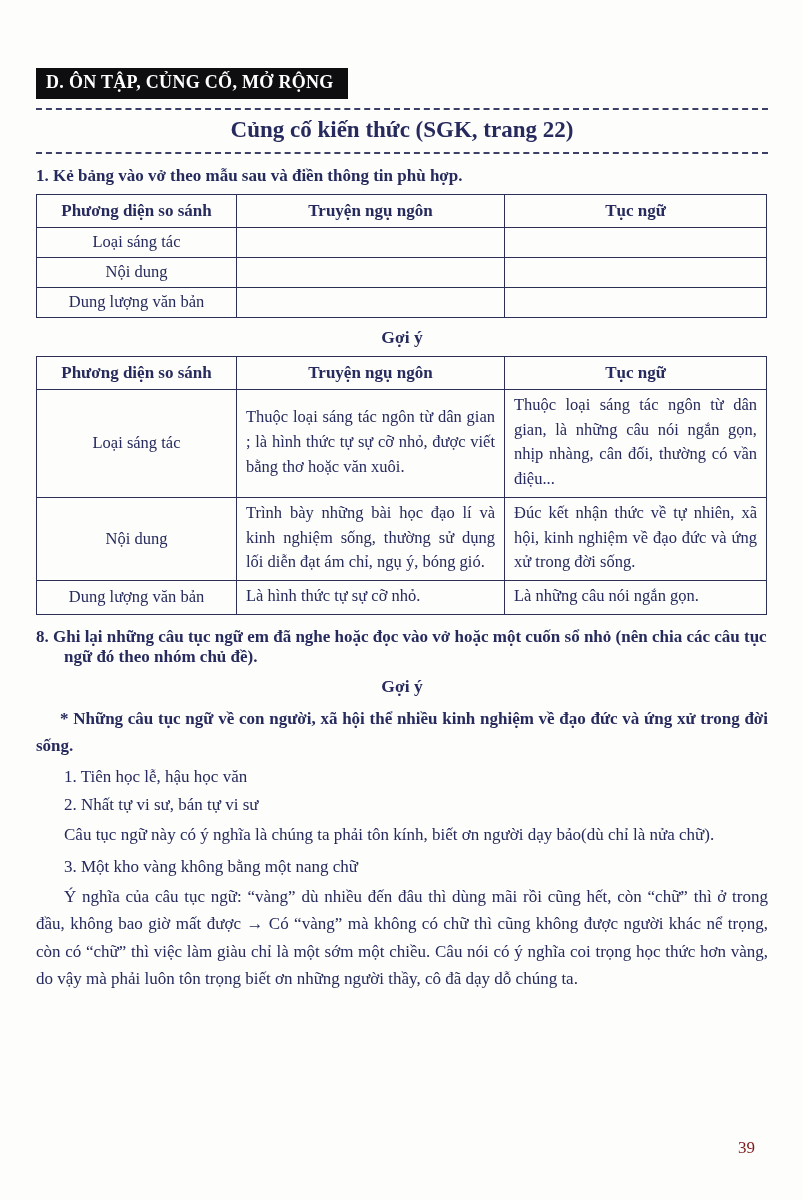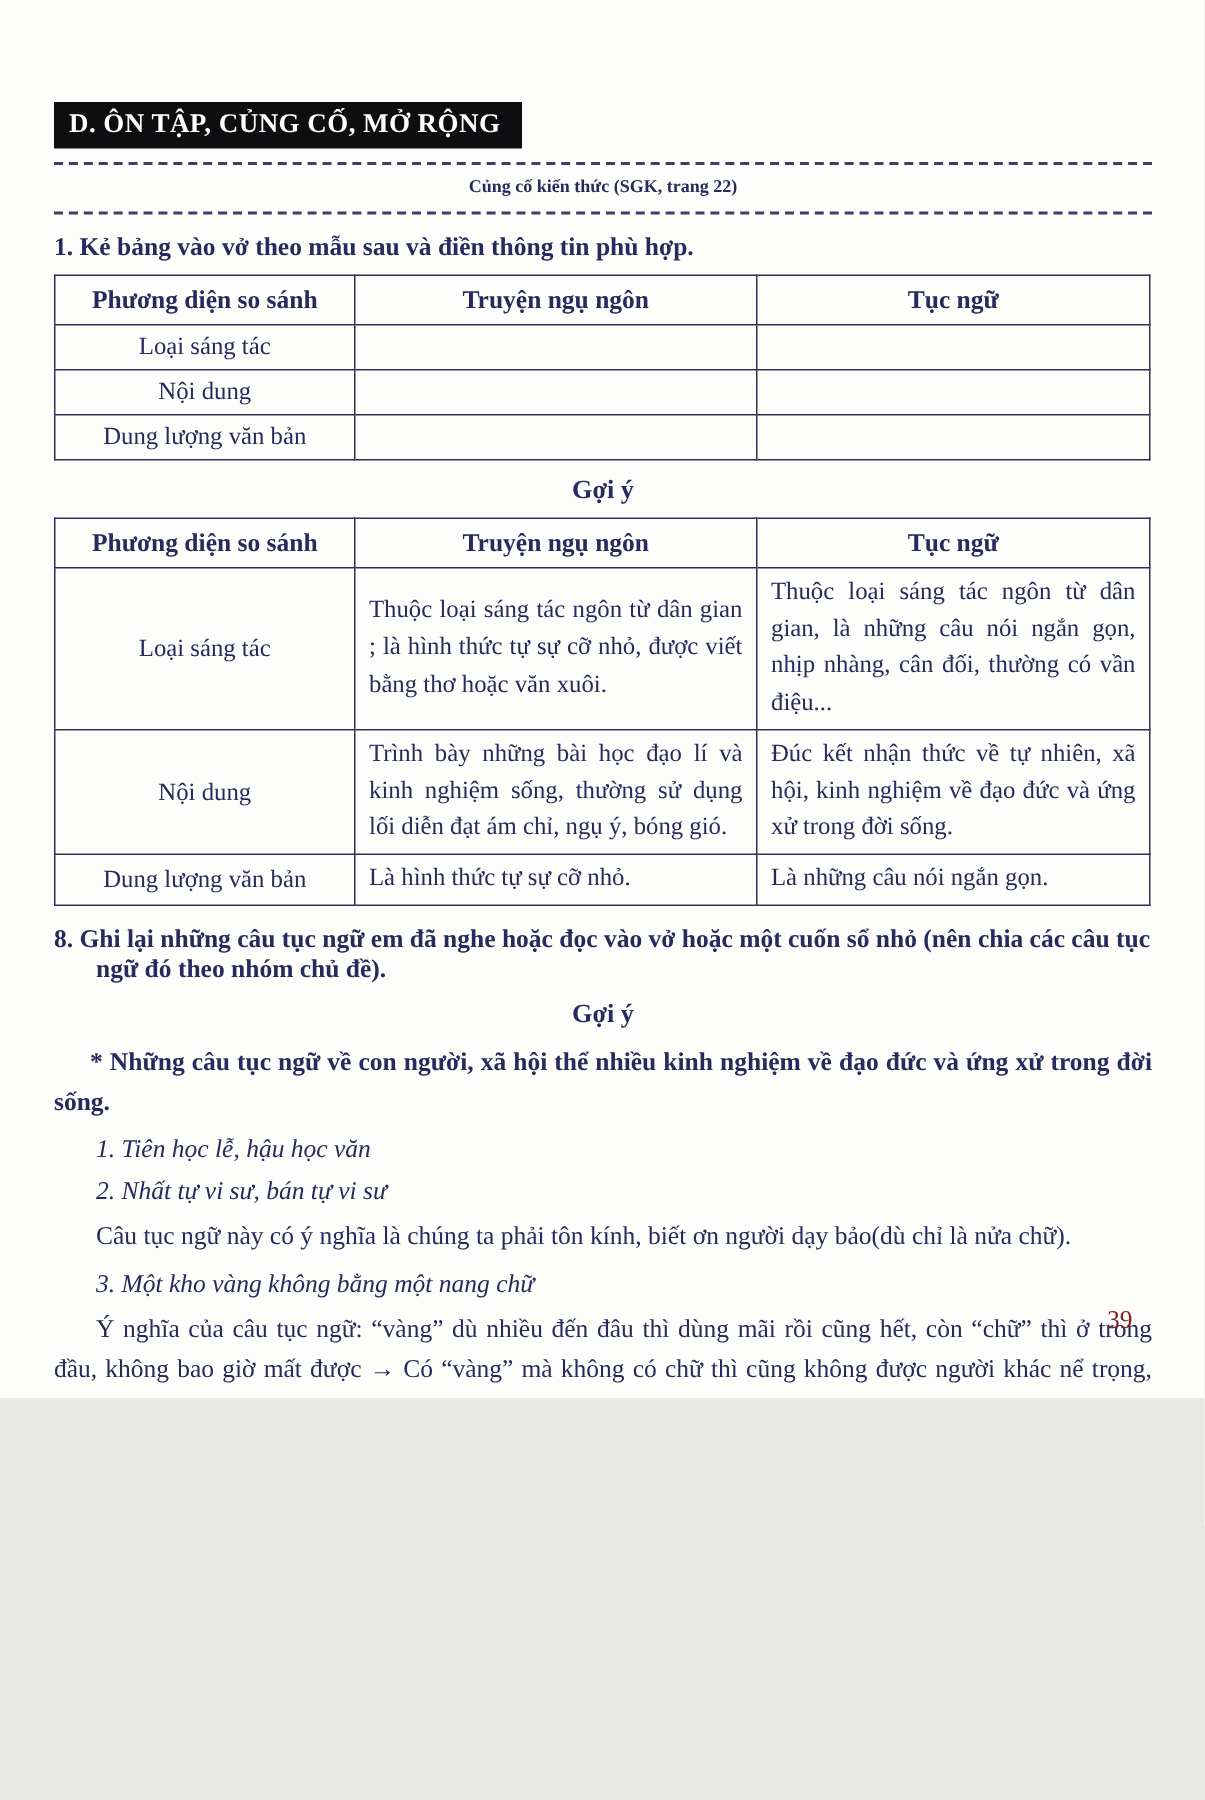--- a/index.html
+++ b/index.html
@@ -3,21 +3,21 @@
 <meta charset="utf-8">
 <style>
   html, body {
     margin: 0;
     padding: 0;
     background: #e8e8e4;
   }
   .page {
     position: relative;
     width: 803px;
-    height: 932px;
+    height: 1200px;
     margin: 0 auto;
     background: #fdfdfb;
     font-family: "Liberation Serif", "DejaVu Serif", serif;
     color: #262a5c;
     box-sizing: border-box;
     padding: 68px 35px 0 36px;
     overflow: hidden;
   }
   .banner {
     display: inline-block;
@@ -31,21 +31,21 @@
   }
   .dashed-rule {
     border: none;
     border-top: 2px dashed #3c4066;
     margin: 9px 0 7px 0;
     height: 0;
   }
   .doc-title {
     text-align: center;
     font-weight: bold;
-    font-size: 12px;
+    font-size: 23px;
     margin: 2px 0 2px 0;
   }
   .item-heading {
     font-weight: bold;
     font-size: 17px;
     margin: 12px 0 8px 0;
   }
   .hang {
     padding-left: 28px;
     text-indent: -28px;
@@ -90,21 +90,20 @@
   }
   .bold-intro {
     font-weight: bold;
     font-size: 17px;
     text-align: justify;
     text-indent: 24px;
     line-height: 1.6;
     margin: 4px 0 4px 0;
   }
   .proverb-title {
-    font-style: italic;
     font-size: 17px;
     margin: 8px 0 6px 0;
     padding-left: 28px;
   }
   .proverb-body {
     font-size: 17px;
     text-align: justify;
     text-indent: 28px;
     line-height: 1.62;
     margin: 0 0 6px 0;

